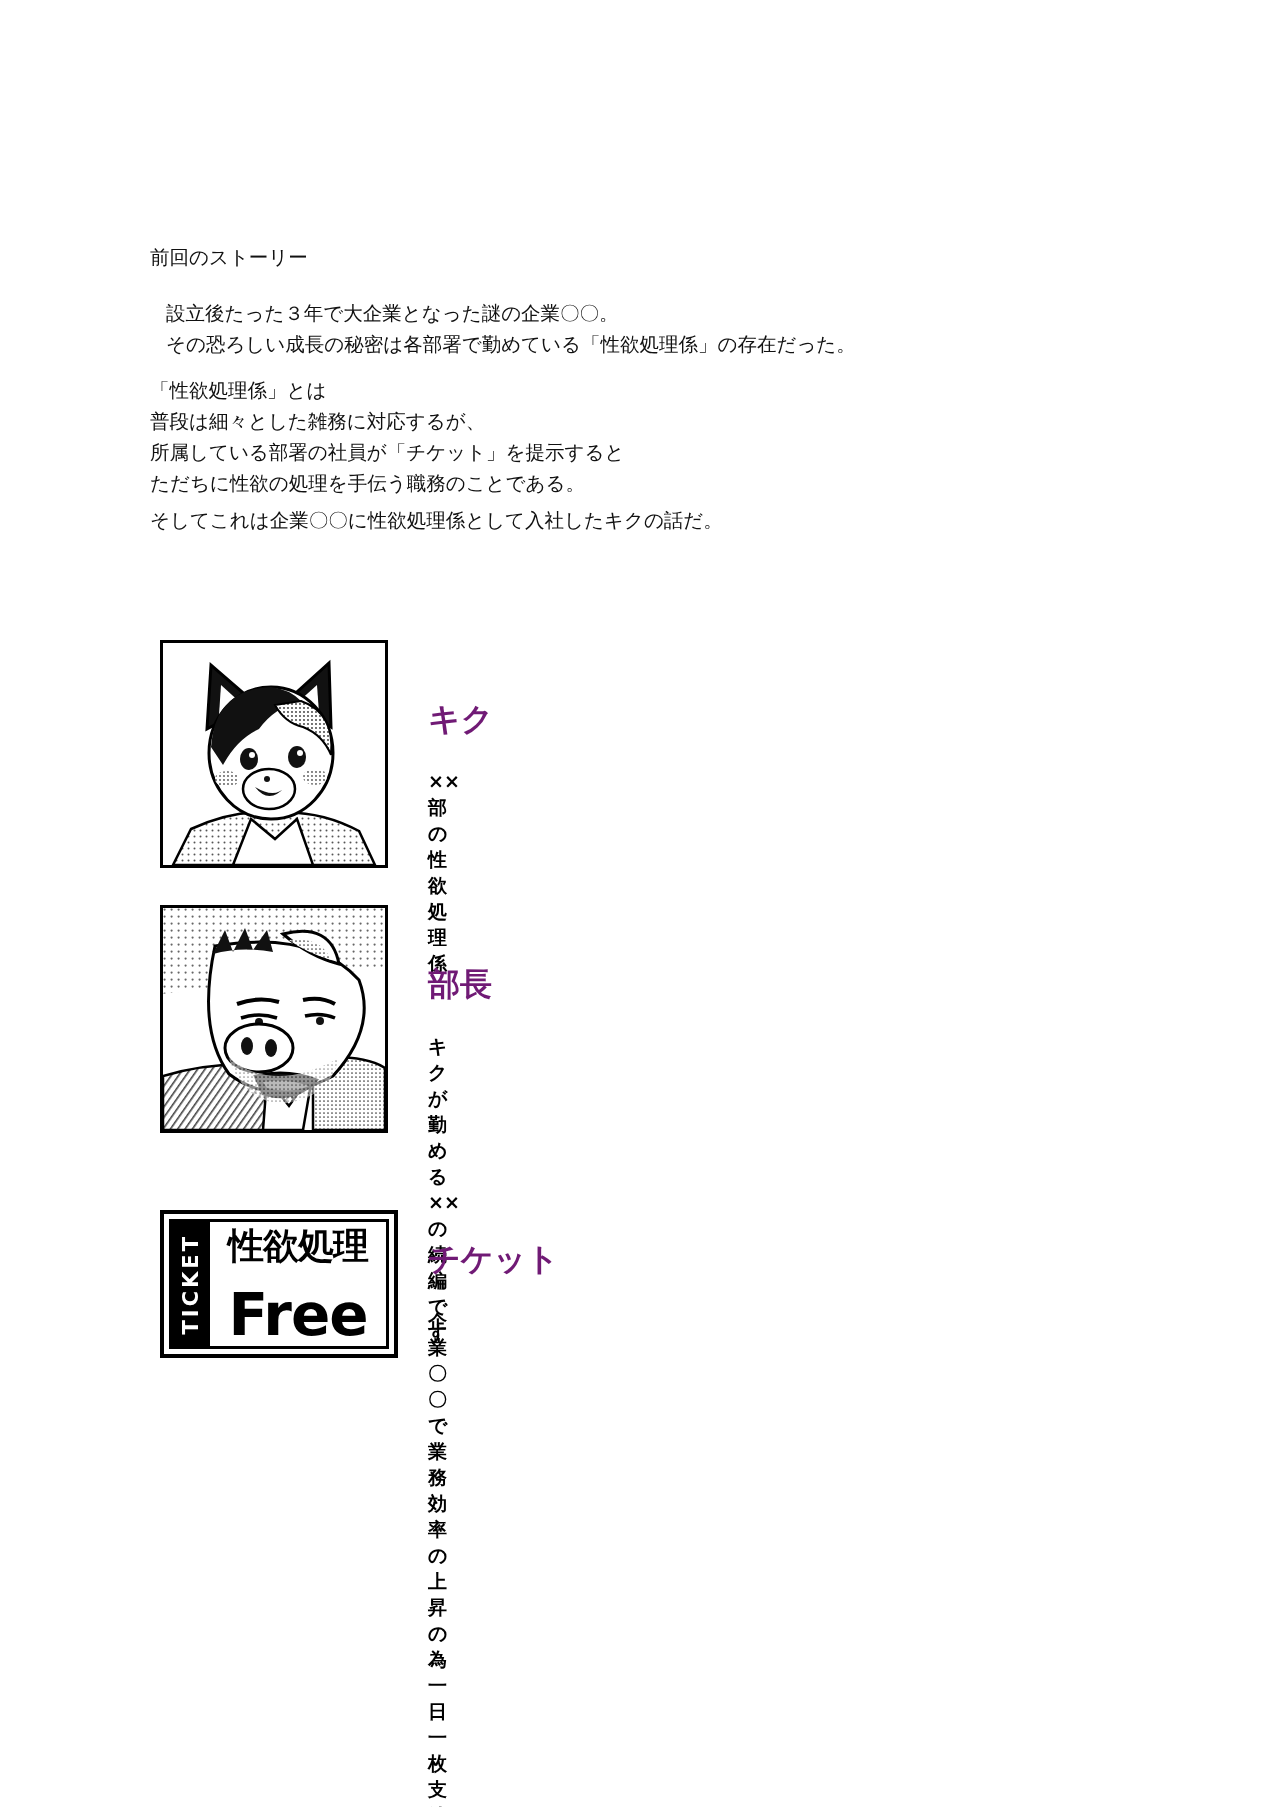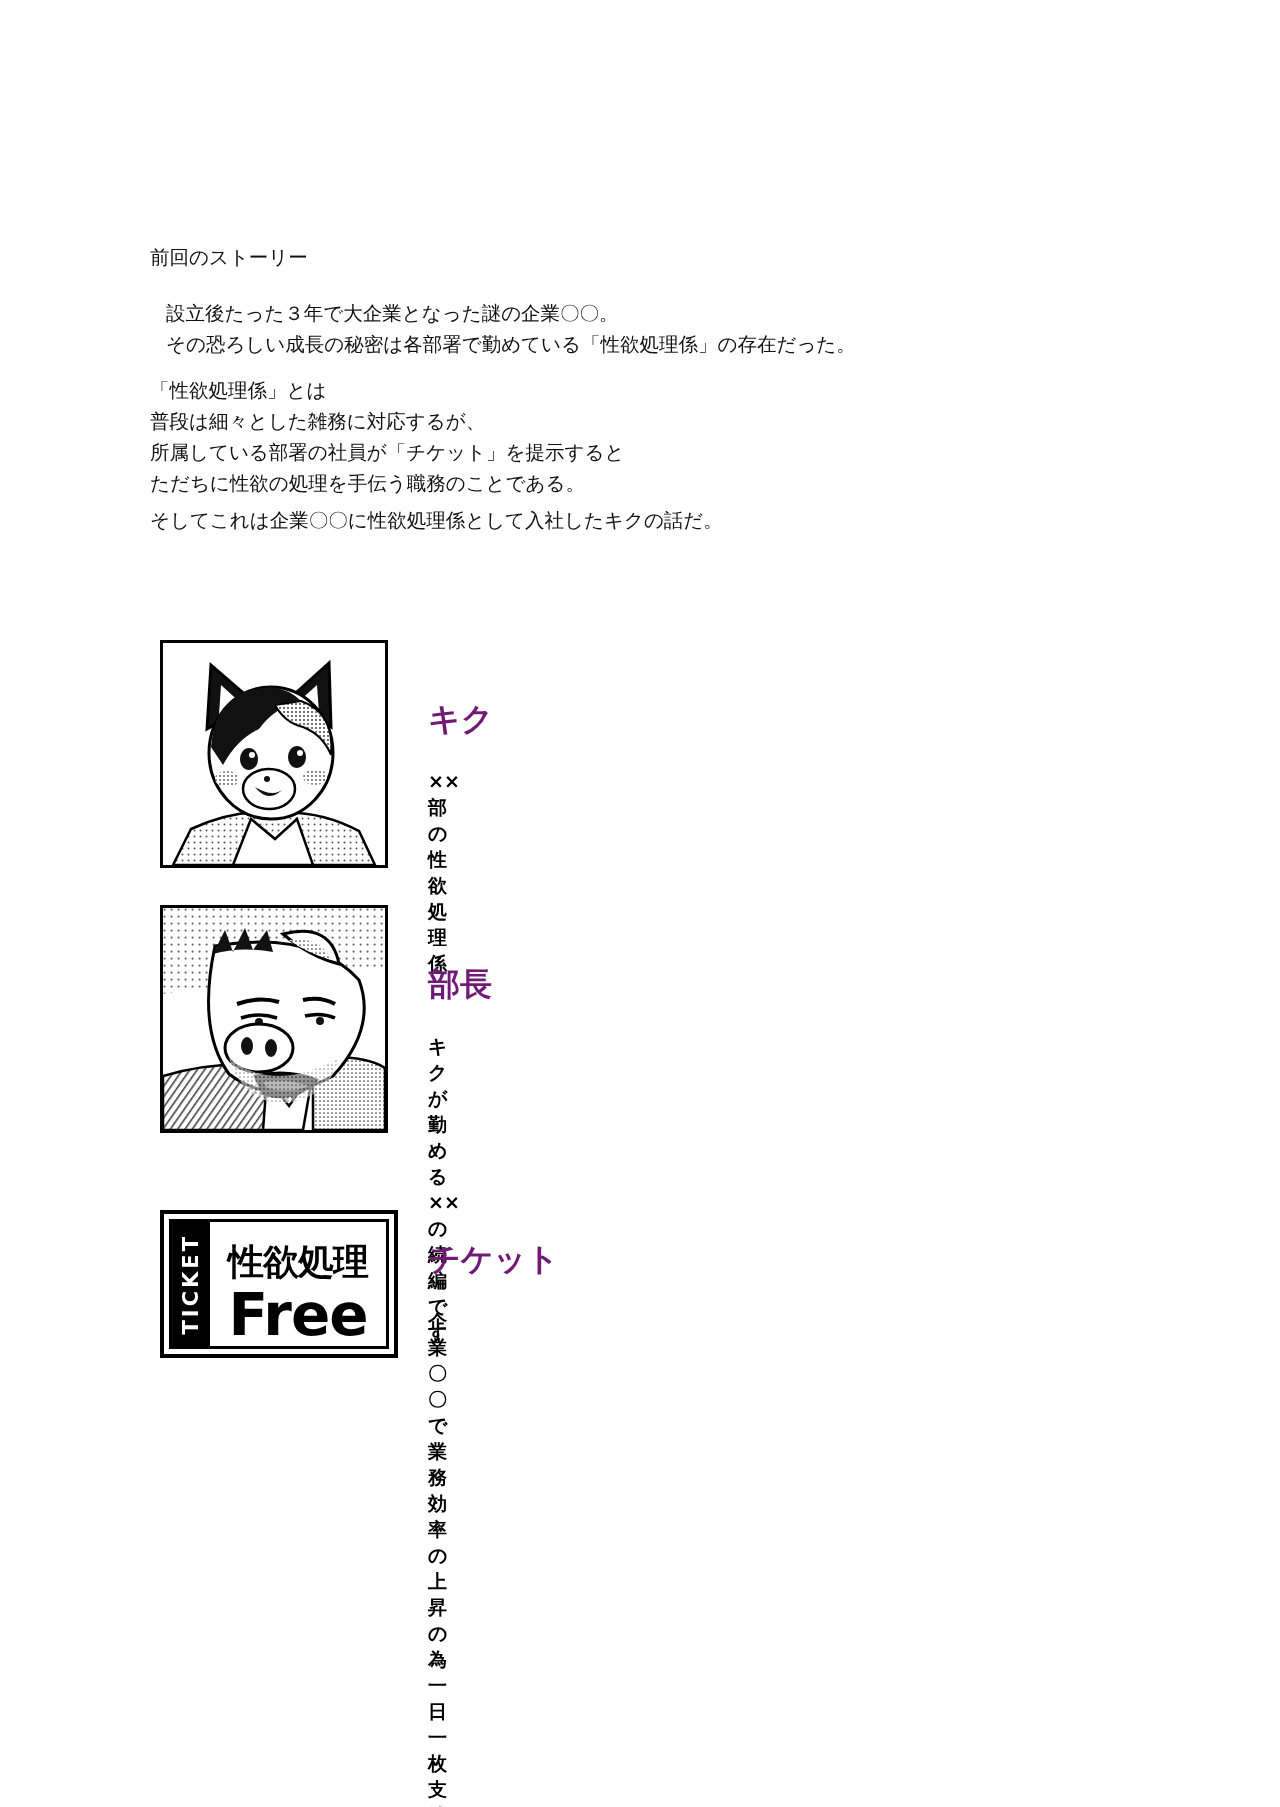--- a/index.html
+++ b/index.html
@@ -132,21 +132,21 @@
     font-weight: bold;
     letter-spacing: 3px;
     font-family: "DejaVu Sans", "Liberation Sans", sans-serif;
   }
   .ticket-main {
     flex: 1;
     background: #ffffff;
     display: flex;
     flex-direction: column;
     align-items: center;
-    justify-content: flex-end;
+    justify-content: space-between;
     padding-top: 2px;
   }
   .ticket-line1 {
     font-size: 36px;
     font-weight: bold;
     letter-spacing: -1px;
     line-height: 44px;
     color: #000000;
     white-space: nowrap;
   }

